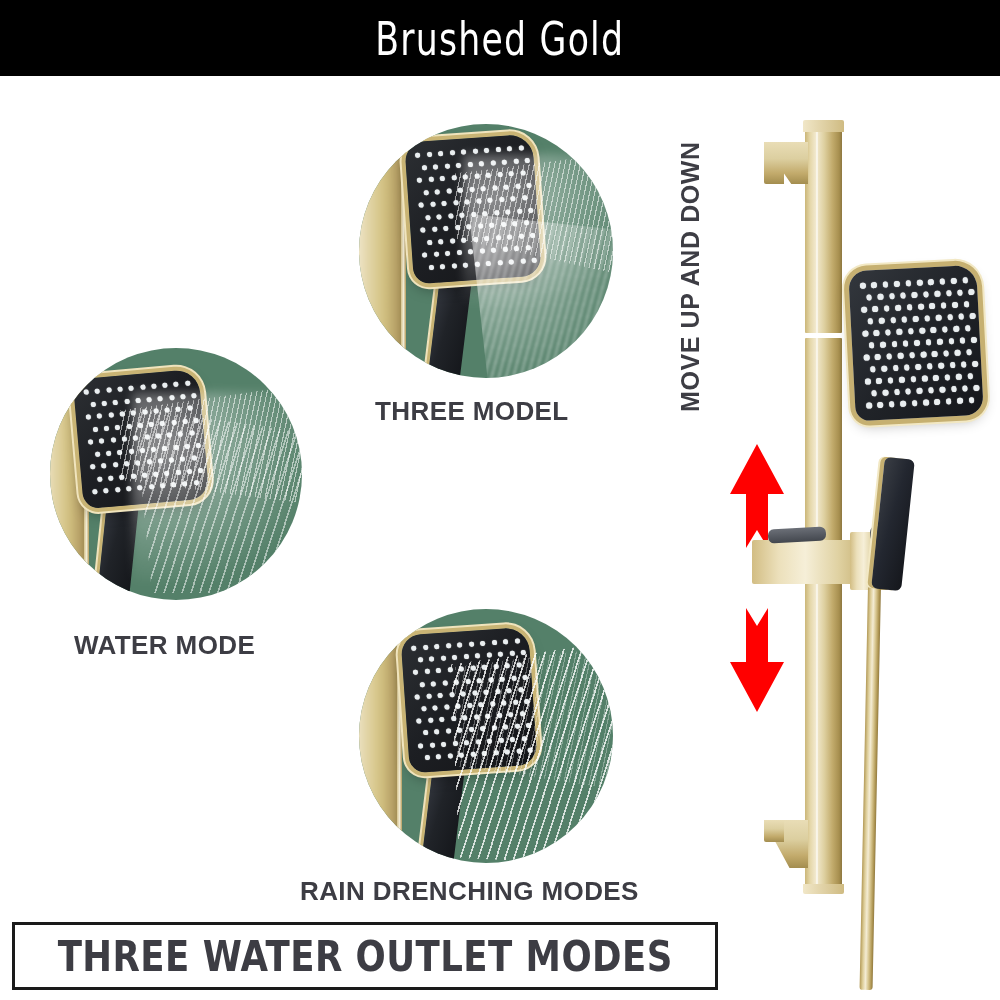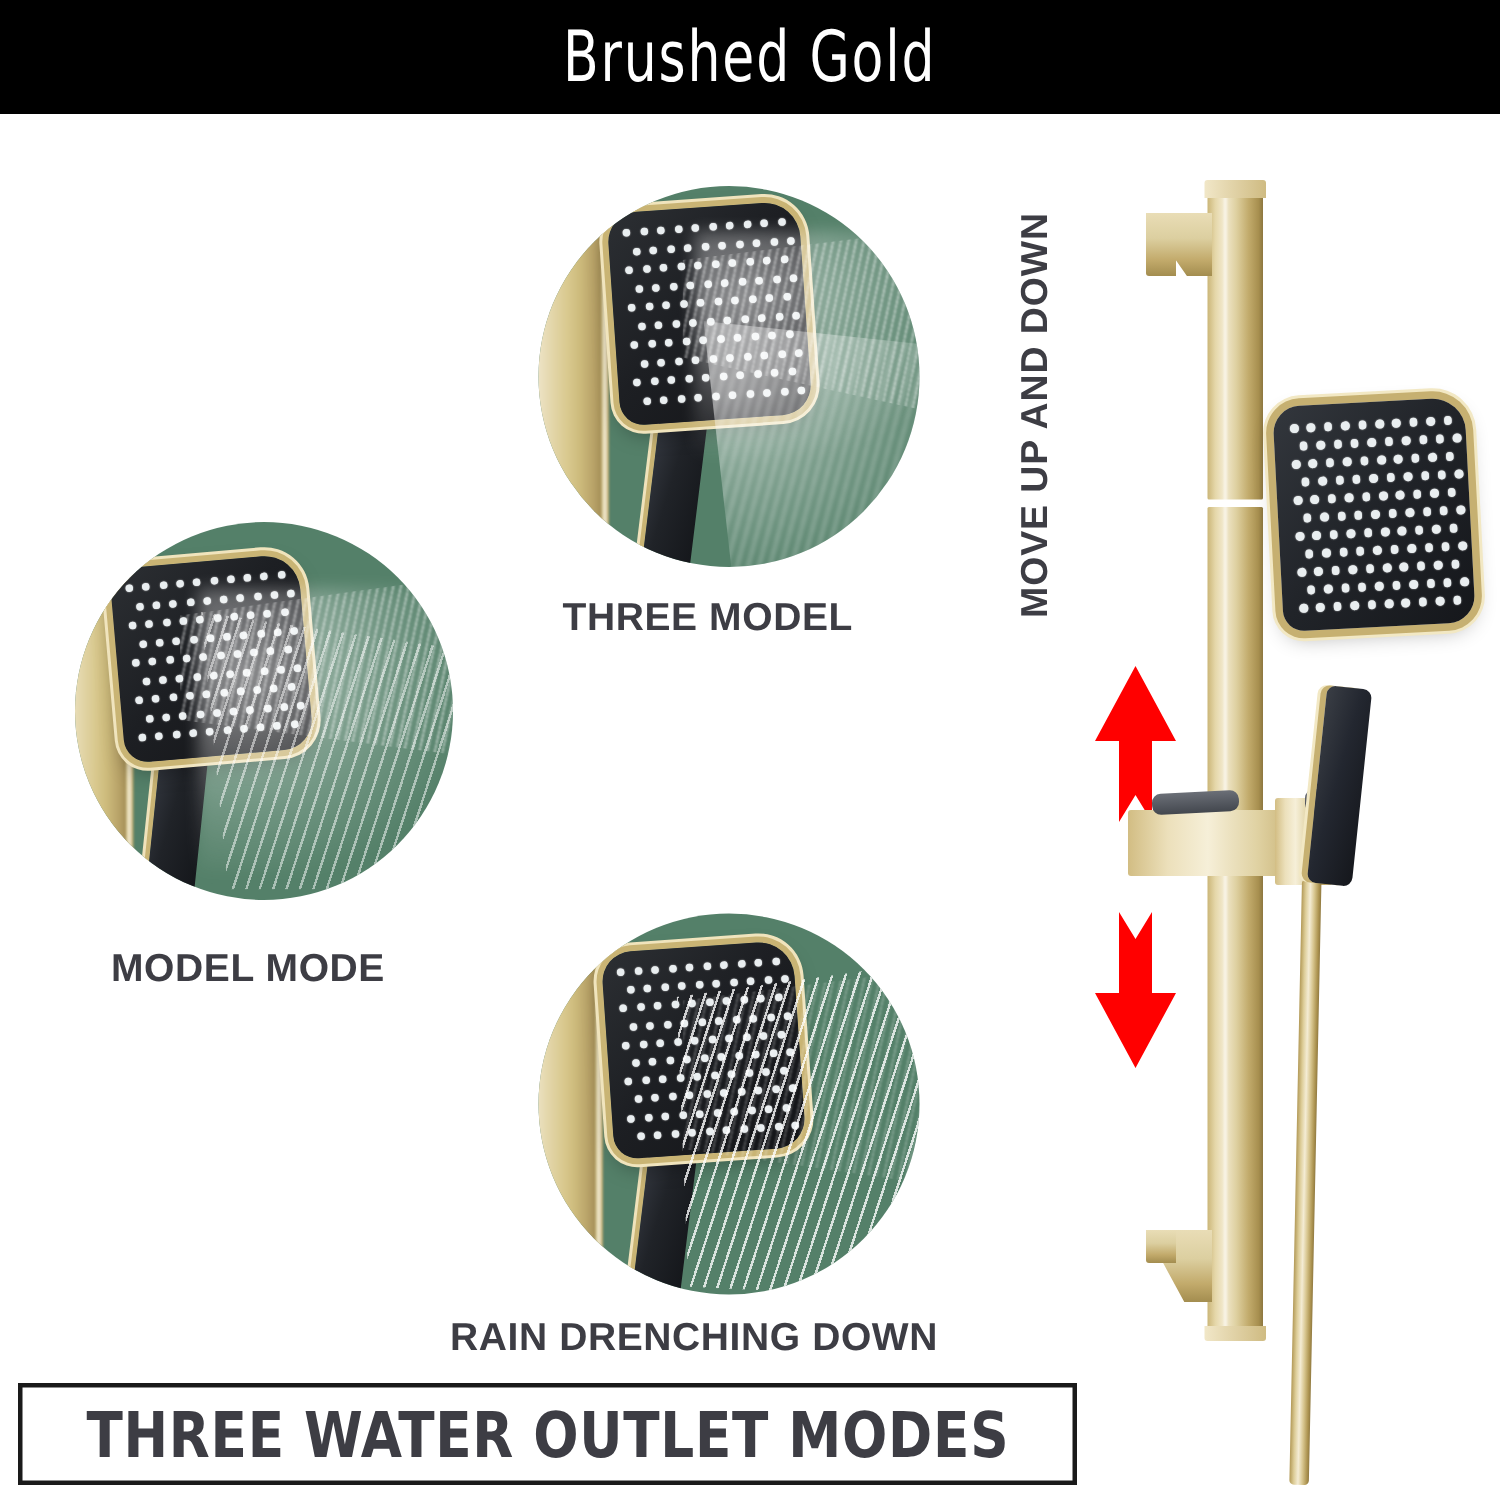--- a/index.html
+++ b/index.html
@@ -481,21 +481,21 @@
       </div>
     </div>
 
     <div class="spray spray-fan" style="left:70px; top:36px; width:190px; height:120px;
                 clip-path: polygon(0% 22%, 100% 0%, 100% 100%, 0% 80%);"></div>
     <div class="spray spray-rain" style="left:84px; top:60px; width:180px; height:185px; opacity:0.65;
                 clip-path: polygon(0% 0%, 100% 14%, 100% 100%, 10% 100%);"></div>
     <div class="spray spray-mist" style="left:82px; top:44px; width:180px; height:190px;"></div>
   </div>
 </div>
-<div class="caption" style="left:74px; top:630px;">MODEL MODE</div>
+<div class="caption" style="left:74px; top:630px;">WATER MODE</div>
 
 <div class="photo-circle" style="left:359px; top:609px; width:254px; height:254px;">
   <div class="photo-inner">
 
     <div class="wall-strip" style="left:-4px; width:44px;"></div>
     <div class="wall-strip-edge" style="left:38px;"></div>
 
     <div class="ph-handle" style="left:68px; top:150px; width:32px; height:114px; border-radius:6px; transform:rotate(7deg);"></div>
 
     <div class="ph-head" style="left:46px; top:22px; width:128px; height:138px; transform:rotate(-4deg);">
@@ -604,21 +604,21 @@
           </div>
       </div>
     </div>
 
     <div class="spray spray-rain" style="left:92px; top:28px; width:200px; height:230px;
                 clip-path: polygon(0% 12%, 100% 0%, 100% 100%, 4% 96%);"></div>
     <div class="spray spray-fan" style="left:96px; top:34px; width:190px; height:150px; opacity:0.55;
                 clip-path: polygon(0% 16%, 100% 0%, 100% 100%, 0% 82%);"></div>
   </div>
 </div>
-<div class="caption" style="left:300px; top:876px;">RAIN DRENCHING DOWN</div>
+<div class="caption" style="left:300px; top:876px;">RAIN DRENCHING MODES</div>
 
 <div id="move-label">
   <span id="move-label-inner">MOVE UP AND DOWN</span>
 </div>
 
 <svg class="arrow" style="left:726px; top:444px;" width="62" height="104" viewBox="0 0 62 104">
   <path d="M31 0 L58 50 L42 50 L42 104 L31 86 L20 104 L20 50 L4 50 Z" fill="#FF0000"></path>
 </svg>
 
 <svg class="arrow" style="left:726px; top:608px;" width="62" height="104" viewBox="0 0 62 104">

